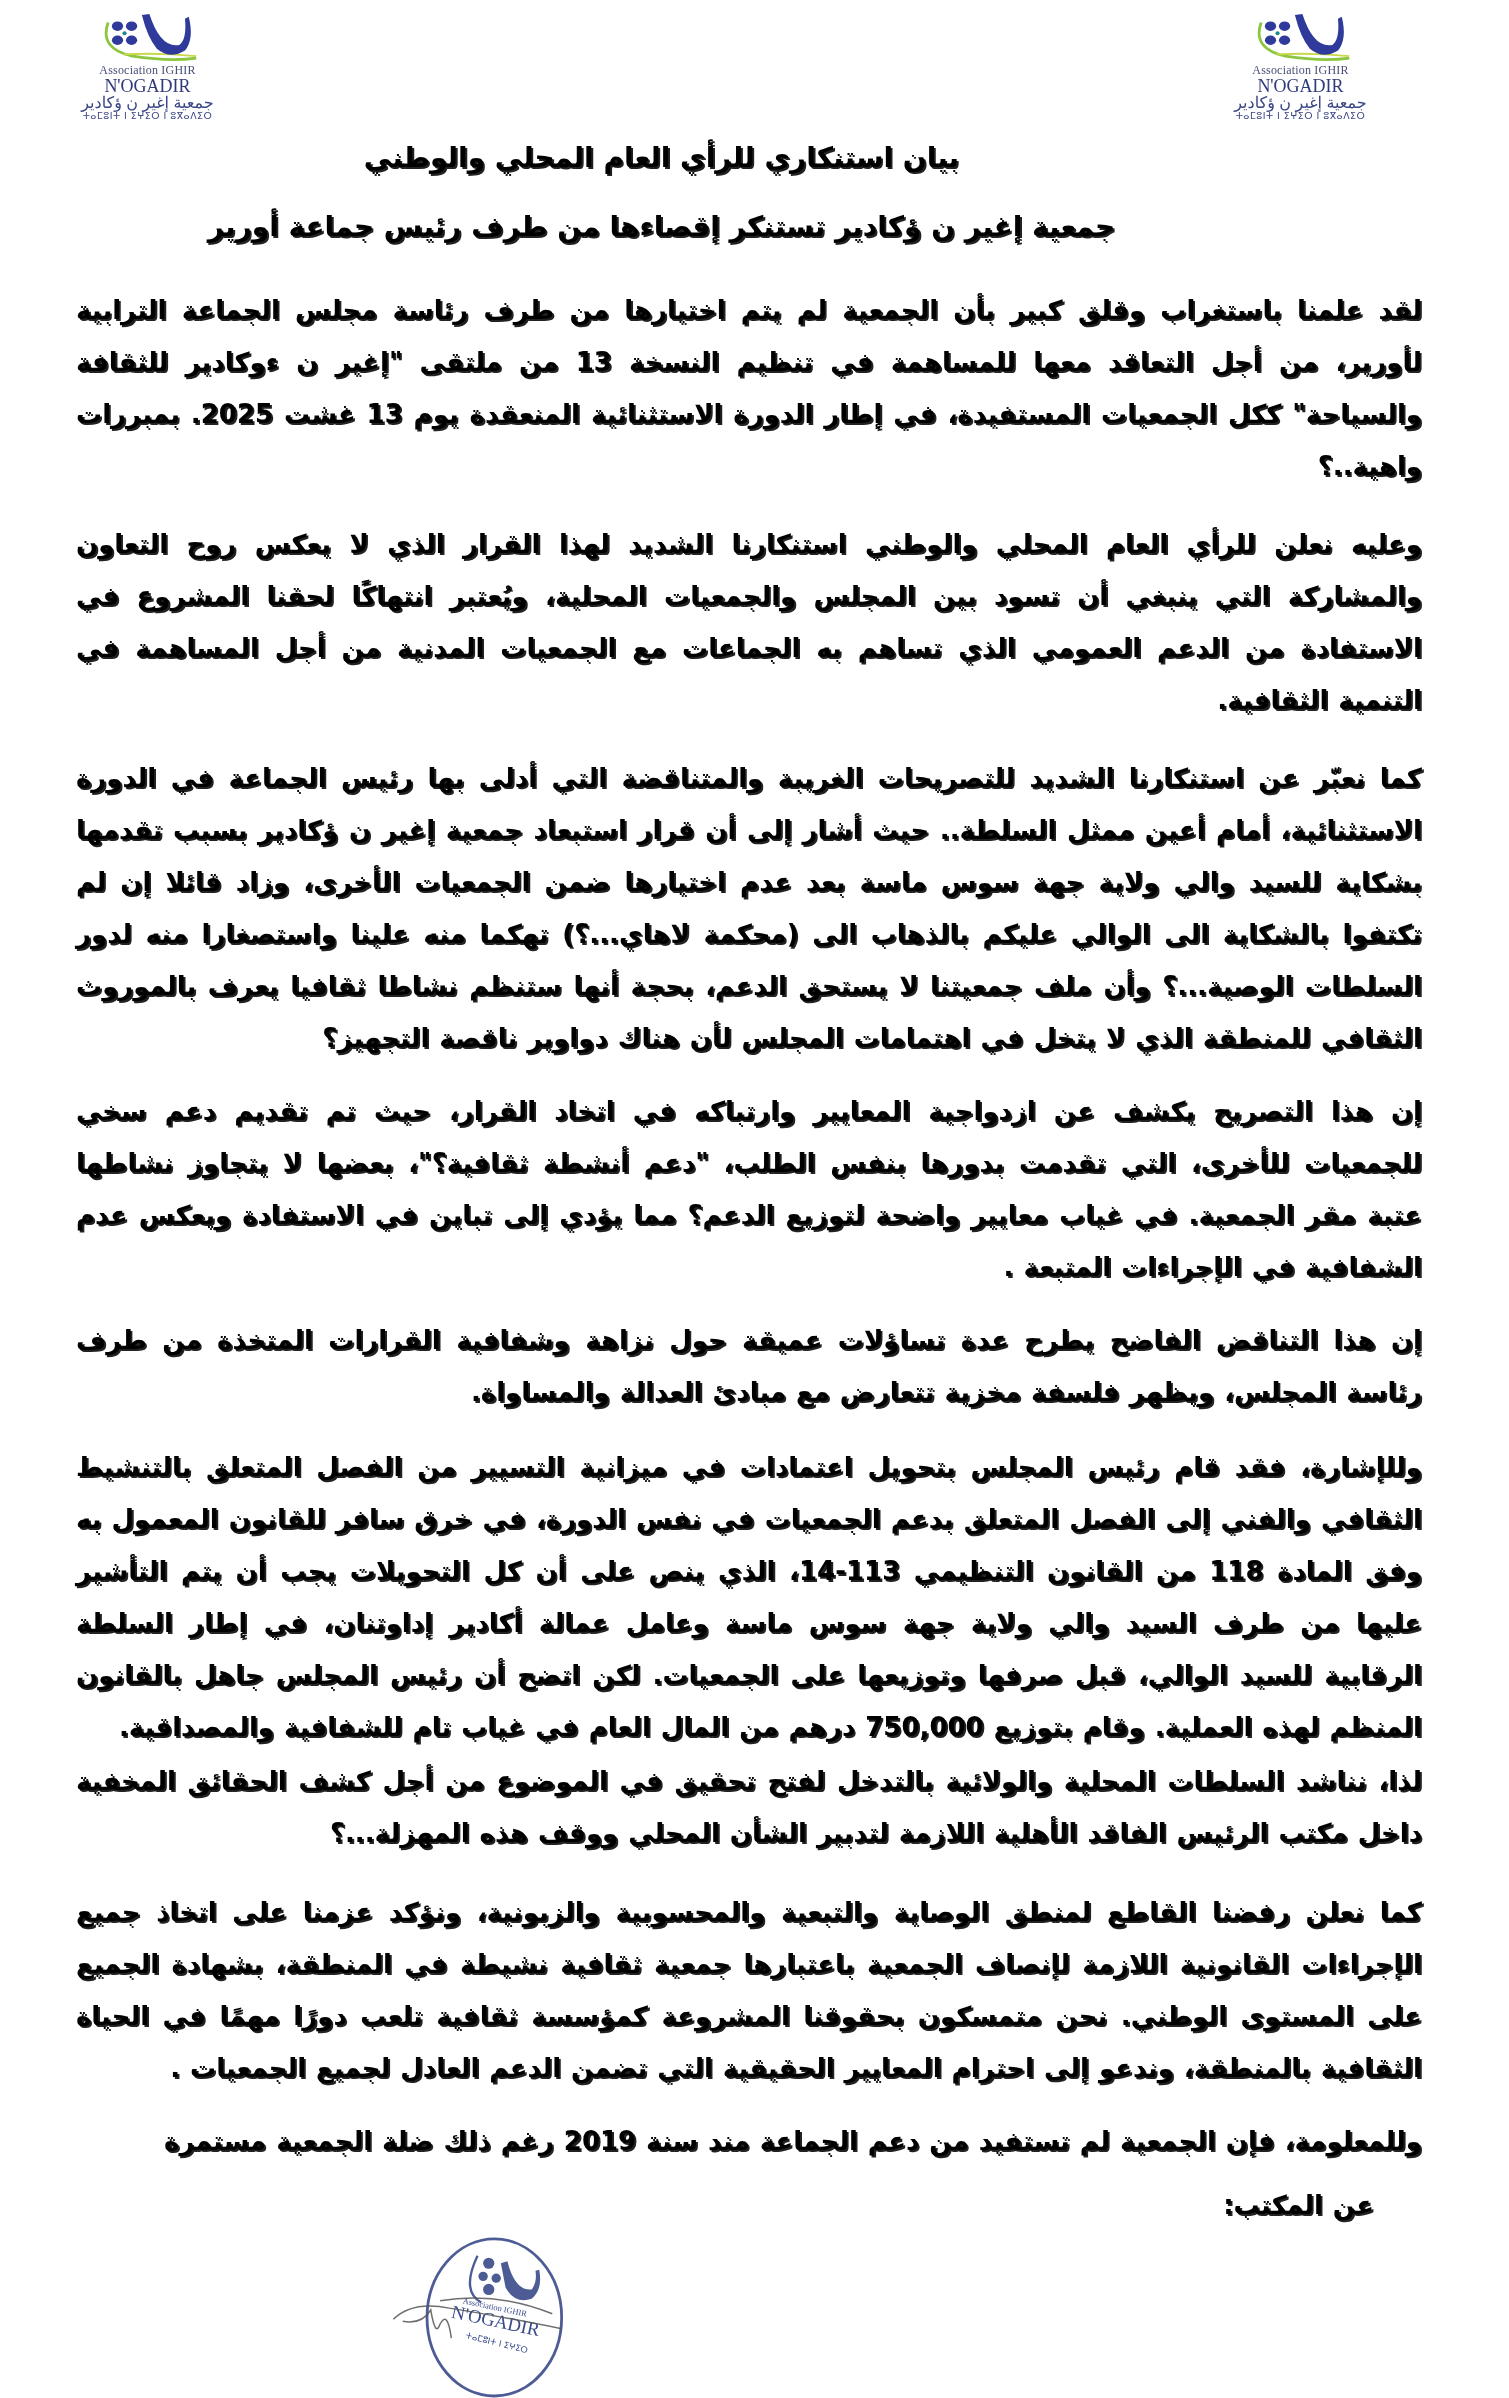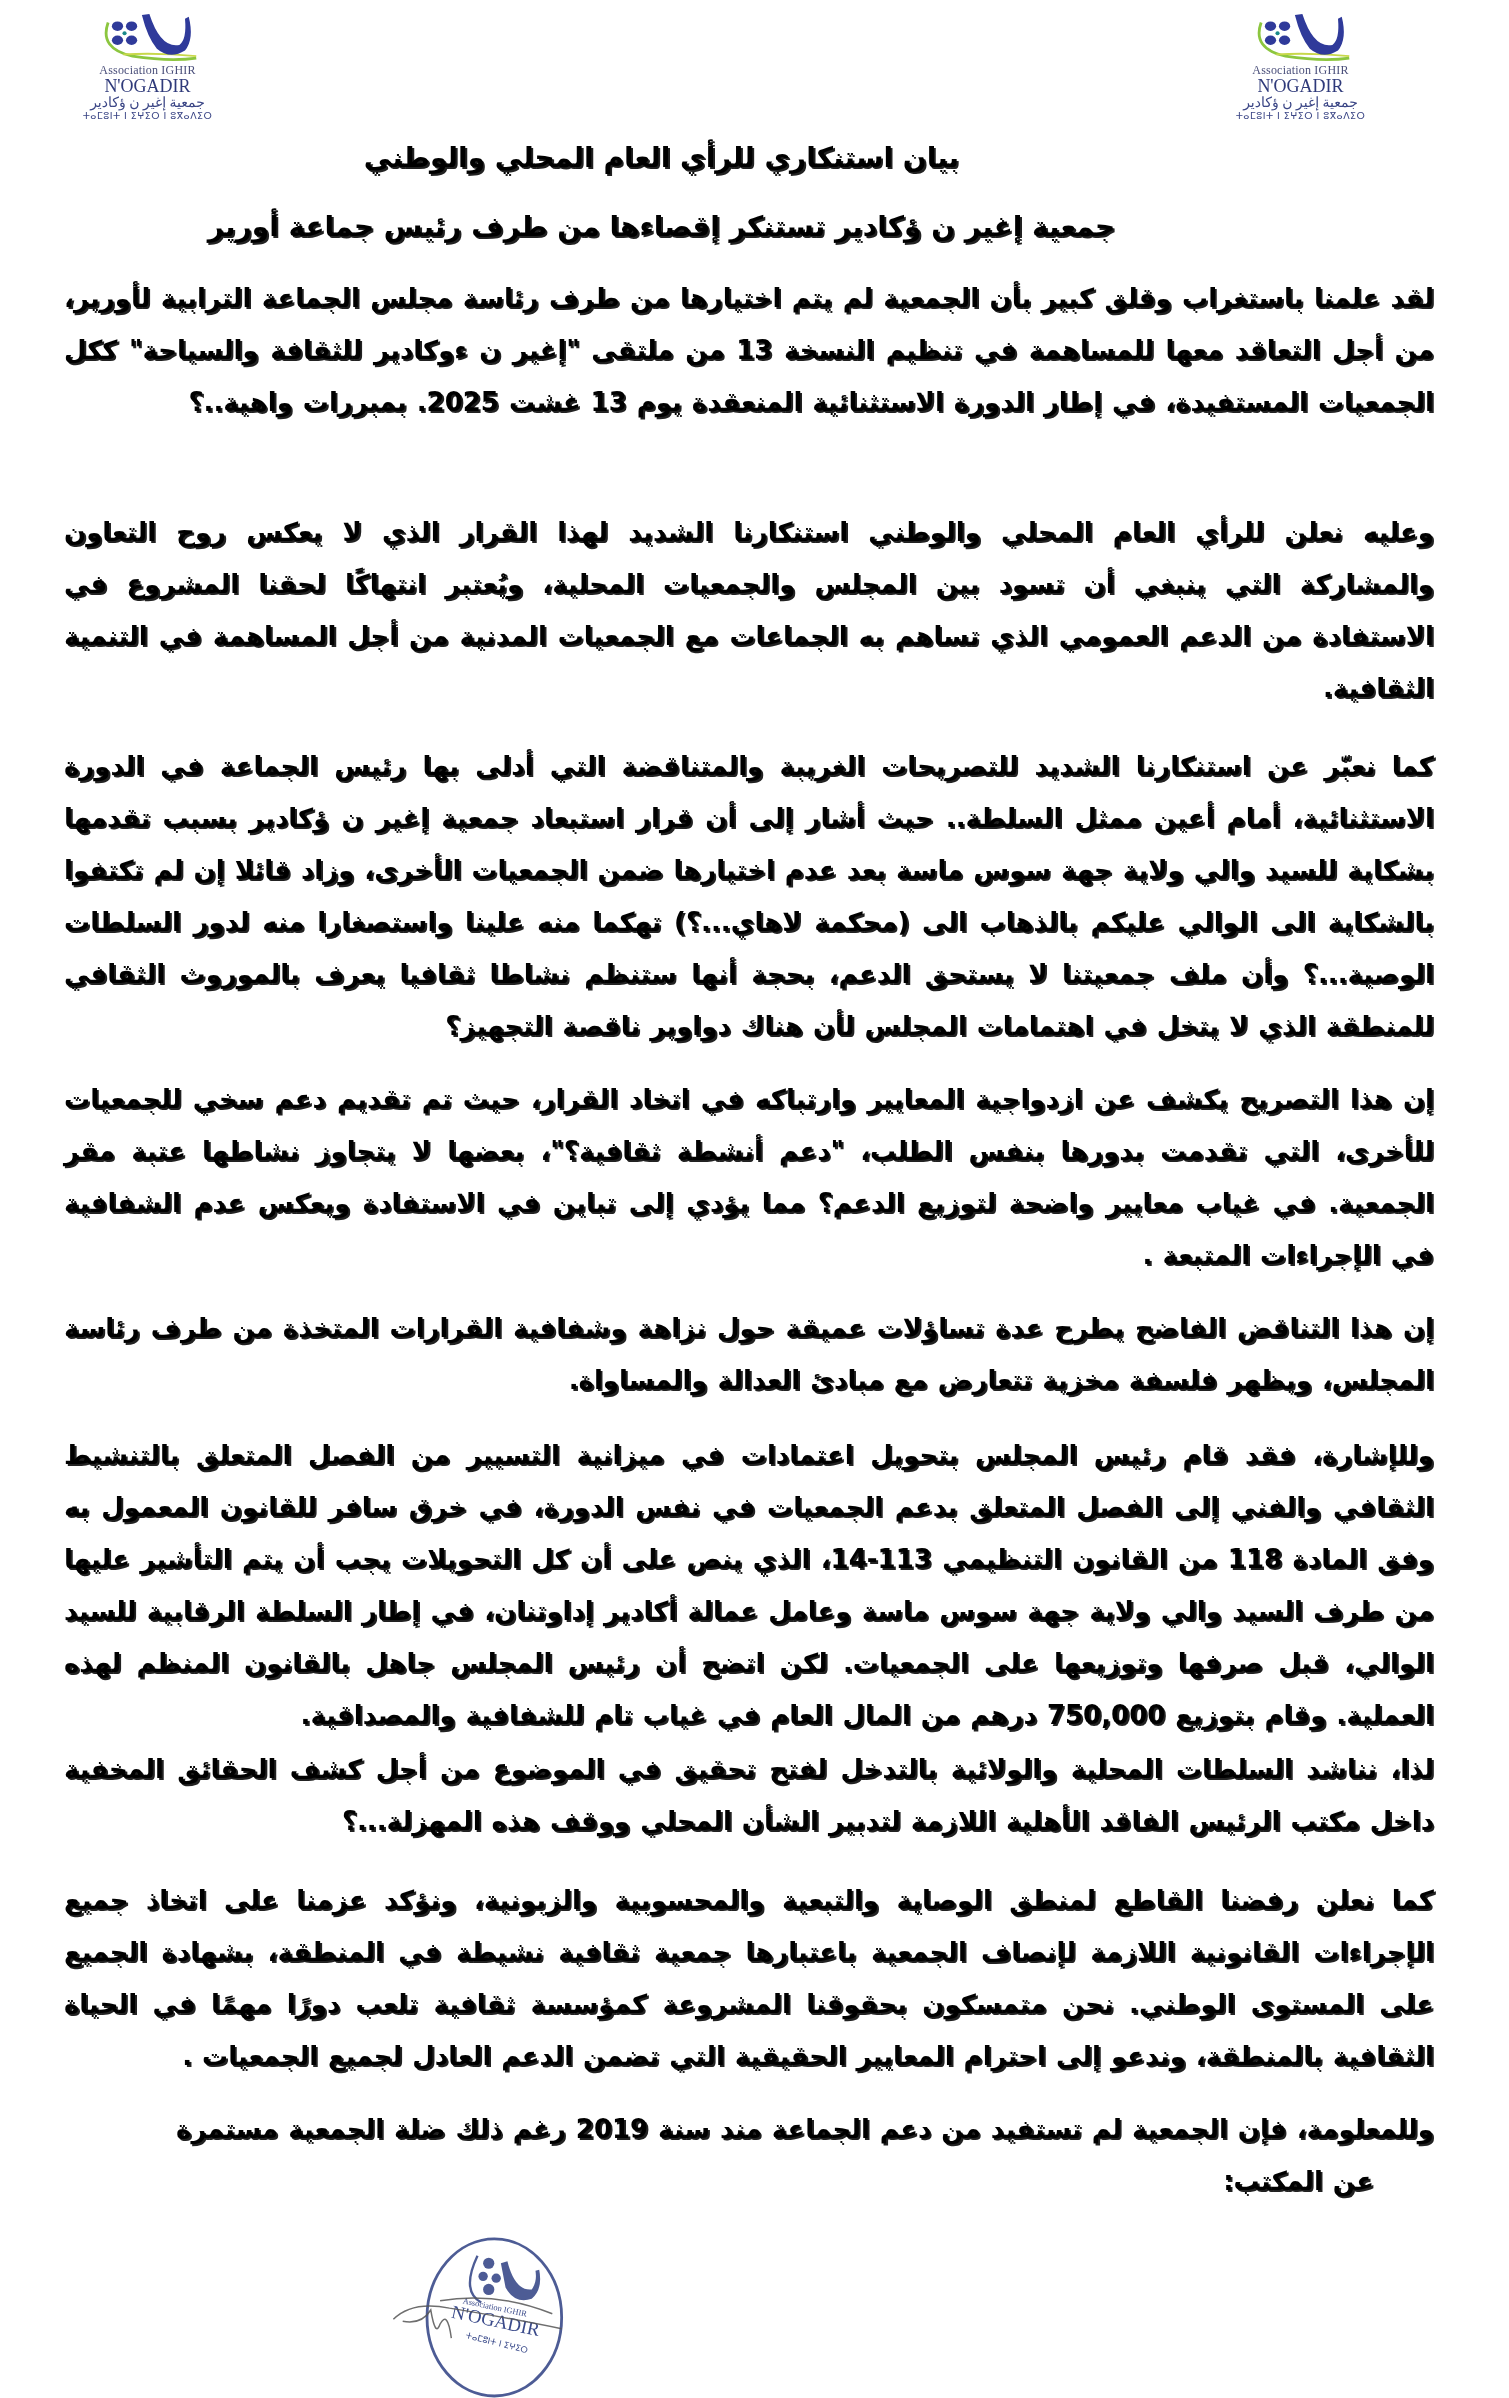--- a/index.html
+++ b/index.html
@@ -8,42 +8,42 @@
 
     .logo {
       position: absolute; top: 11.2px; width: 131px; height: 111px;
       display: flex; flex-direction: column; align-items: center;
     }
     .logo-left { left: 82px; }
     .logo-right { left: 1235px; }
     .logo svg.mark { width: 105px; height: 51px; display: block; }
     .logo .l-en1 { font-family: "Liberation Serif", "DejaVu Serif", serif; color: #4a4f7a; font-size: 12px; line-height: 13px; letter-spacing: 0.2px; margin-top: 1.9px; white-space: nowrap; }
     .logo .l-en2 { font-family: "Liberation Serif", "DejaVu Serif", serif; color: #2f3a7a; font-size: 18px; line-height: 18px; white-space: nowrap; }
-    .logo .l-ar { font-family: Liberation Serif, serif; color: #3a4585; font-size: 14px; line-height: 15px; direction: rtl; white-space: nowrap; }
+    .logo .l-ar { font-family: Liberation Sans, sans-serif; color: #3a4585; font-size: 16px; line-height: 15px; direction: rtl; white-space: nowrap; }
     .logo .l-tf { font-family: "DejaVu Sans", sans-serif; color: #3a4585; font-size: 9.4px; line-height: 11.2px; white-space: nowrap; letter-spacing: 0.5px; }
 
     .title {
       position: absolute; left: 0; width: 1323px; text-align: center; direction: rtl;
       font-family: "DejaVu Sans", "Liberation Sans", sans-serif; font-weight: bold;
       font-size: 28px; line-height: 37px;
       text-shadow: 1.9px 1.9px 0 #222;
       letter-spacing: -0.5px;
     }
     .title-1 { top: 139px; }
     .title-2 { top: 208px; }
 
     .body-text {
       position: absolute; left: 64px; width: 1370px; direction: rtl; text-align: justify;
       font-family: "DejaVu Sans", "Liberation Sans", sans-serif; font-weight: bold;
       font-size: 26px; line-height: 52px;
       text-shadow: 1.9px 1.9px 0 #222;
       letter-spacing: -0.6px;
       word-spacing: 0.9px;
     }
-    .body-text p { margin: 0; }
+    .body-text p { margin: 12px; }
     .p1 { top: 272px; }
     .p2 { top: 506px; }
     .p3 { top: 740px; }
     .p4 { top: 1073px; }
     .p5 { top: 1302px; }
     .p6 { top: 1429px; }
     .p7 { top: 1743px; }
     .p8 { top: 1874px; }
     .p9 { top: 2103px; }
 

